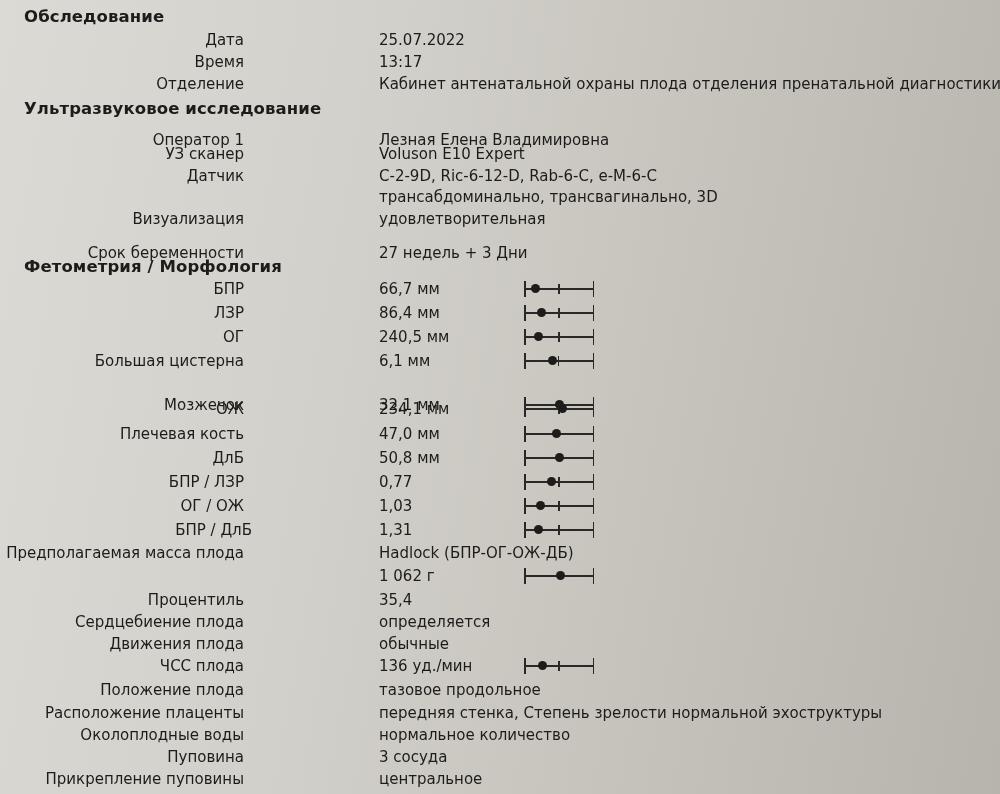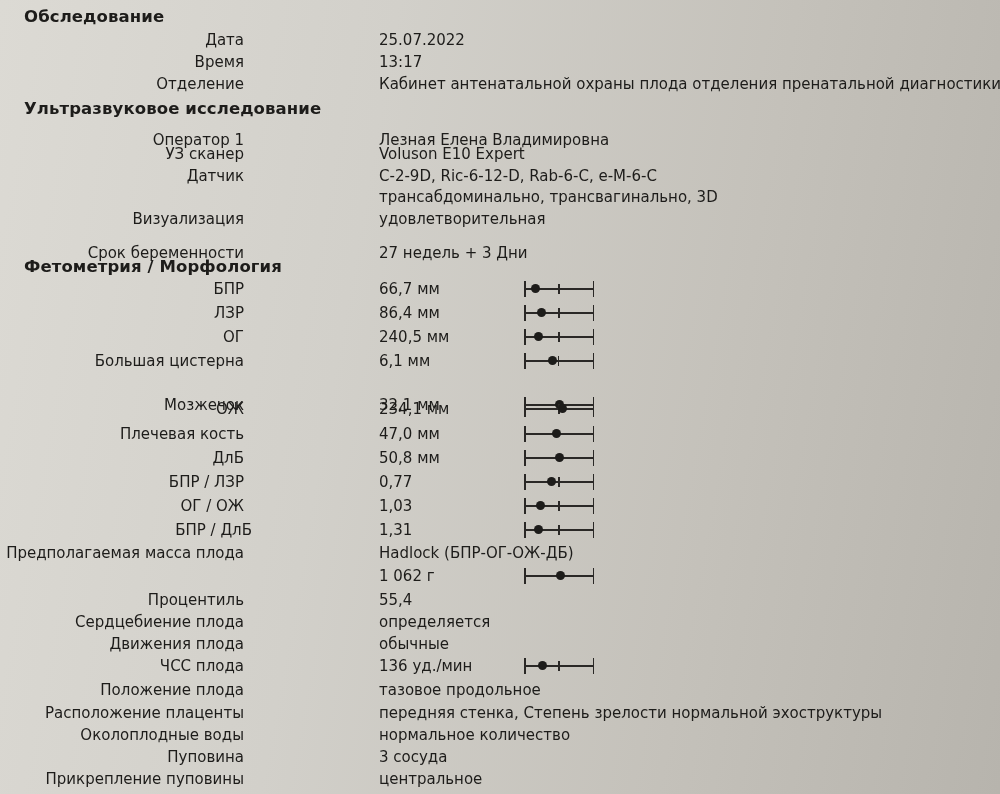--- a/index.html
+++ b/index.html
@@ -200,21 +200,21 @@
         <div class="line"></div>
         <div class="end l"></div>
         <div class="end r"></div>
         <div class="dot" style="left: 36.4px;"></div>
       </div>
   </div>
 
   <div id="detail-rows">
       <div class="row" style="top: 589px;">
         <span class="lbl">Процентиль</span>
-        <span class="val">55,4</span>
+        <span class="val">35,4</span>
       </div>
       <div class="row" style="top: 611px;">
         <span class="lbl">Сердцебиение плода</span>
         <span class="val">определяется</span>
       </div>
       <div class="row" style="top: 633px;">
         <span class="lbl">Движения плода</span>
         <span class="val">обычные</span>
       </div>
       <div class="row" style="top: 655px;">

